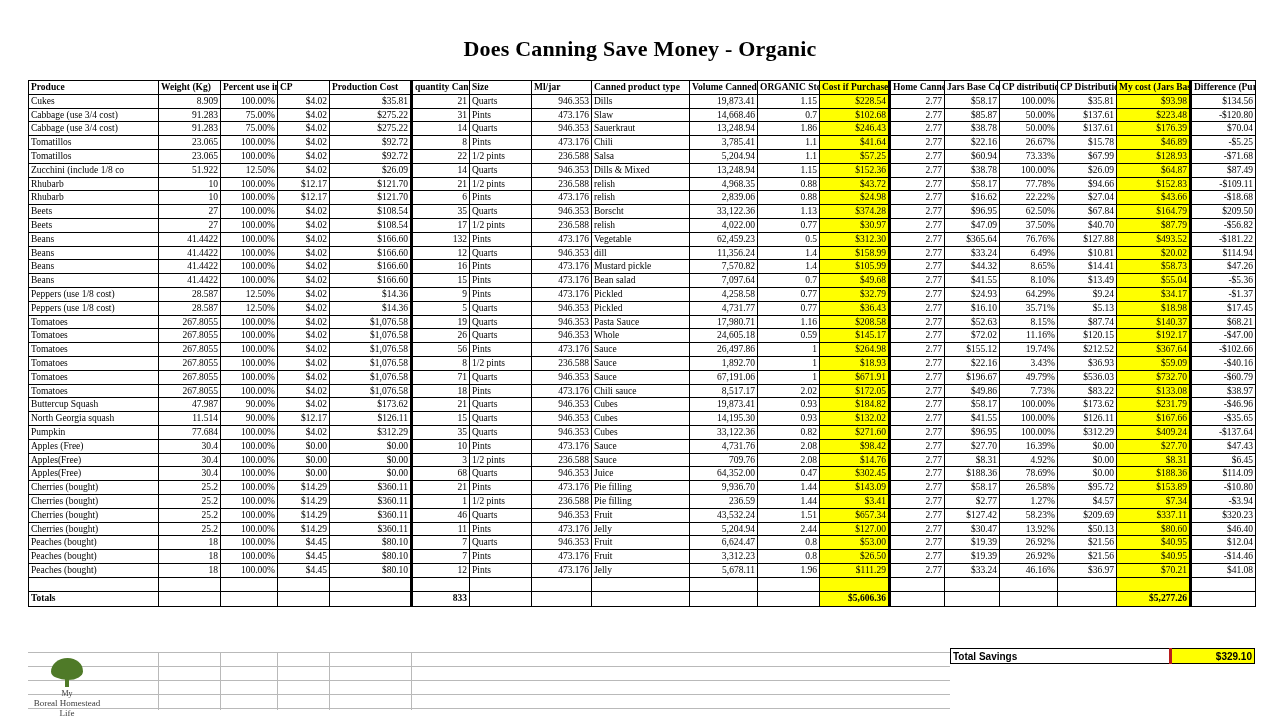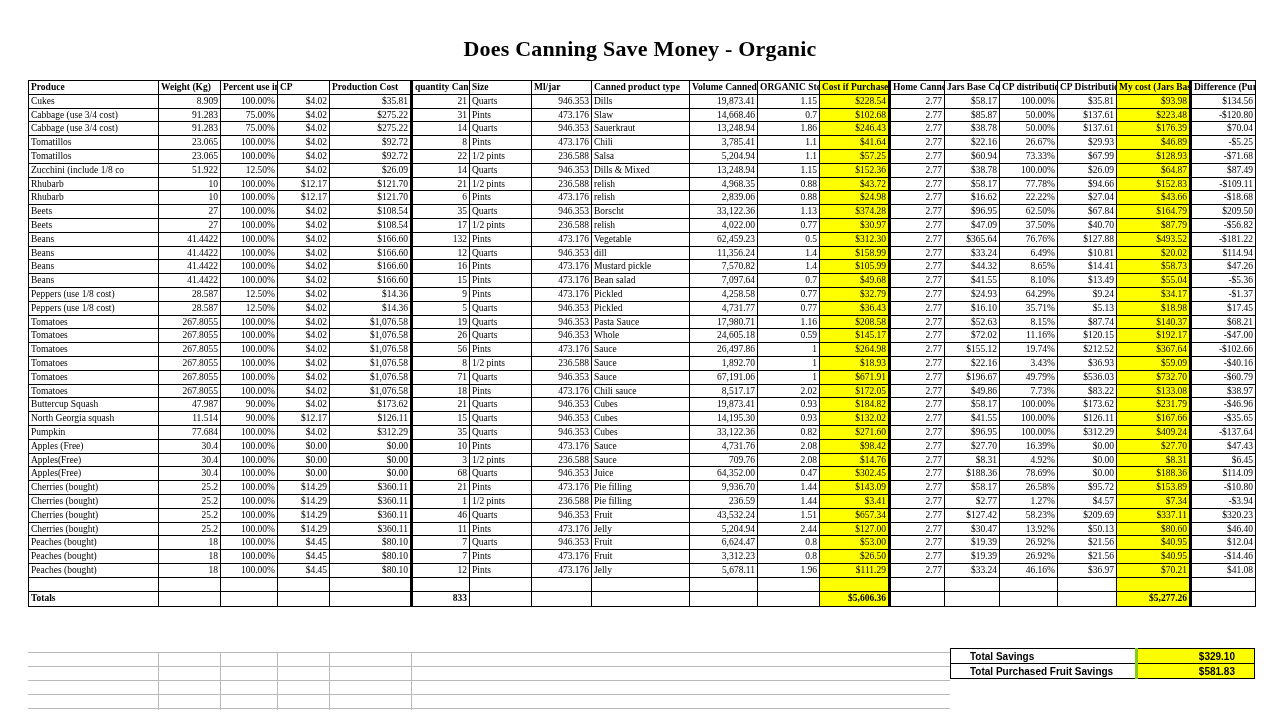--- a/index.html
+++ b/index.html
@@ -100,28 +100,28 @@
     table-layout:fixed;
     width:305px;
     font-family:"Liberation Sans", sans-serif;
     font-size:10px;
     font-weight:bold;
   }
   table.summary td{
     border:1px solid #000;
     height:14px;
     line-height:13px;
-    padding:0 19px;
+    padding:0 2px;
     white-space:nowrap;
     overflow:hidden;
     margin-top:24px;
   }
   table.summary td.lbl{text-align:left;}
   table.summary td.val{text-align:right;background:#ffff00;width:78px;}
-  table.summary td.thickl{border-left:3px solid #84cc16;}
+  table.summary td.thickl{border-left:3px solid #b91c1c;}
 
   
   .ruled{
     position:absolute;
     left:28px;
     top:652px;
     width:922px;
     height:58px;
   }
   .ruled div.line{
@@ -282,21 +282,21 @@
             <td class="num hv-l">8</td>
             <td class="txt">Pints</td>
             <td class="num">473.176</td>
             <td class="txt">Chili</td>
             <td class="num">3,785.41</td>
             <td class="num">1.1</td>
             <td class="num yel">$41.64</td>
             <td class="num hv-l">2.77</td>
             <td class="num">$22.16</td>
             <td class="num">26.67%</td>
-            <td class="num">$29.93</td>
+            <td class="num">$15.78</td>
             <td class="num yel">$46.89</td>
             <td class="num hv-l">-$5.25</td>
           </tr>
           <tr>
             <td class="txt">Tomatillos</td>
             <td class="num">23.065</td>
             <td class="num">100.00%</td>
             <td class="num">$4.02</td>
             <td class="num">$92.72</td>
             <td class="num hv-l">22</td>
@@ -970,22 +970,27 @@
     <div class="vline" style="left:383px"></div>
   </div>
 
   <div id="summary">
     <table class="summary">
       <tbody id="summary-body">
           <tr>
             <td class="lbl">Total Savings</td>
             <td class="val thickl">$329.10</td>
           </tr>
-          <tr>
-            <td class="lbl">Total Purchased Fruit Savings</td>
-            <td class="val thickl">$581.83</td>
-          </tr>
         </tbody>
     </table>
   </div>
 
+  <div id="logo">
+    <div class="tree">
+      <div class="canopy"></div>
+      <div class="trunk"></div>
+    </div>
+    <div class="l1">My</div>
+    <div class="l2">Boreal Homestead</div>
+    <div class="l3">Life</div>
+  </div>
 
 </div>
 
 </body></html>

